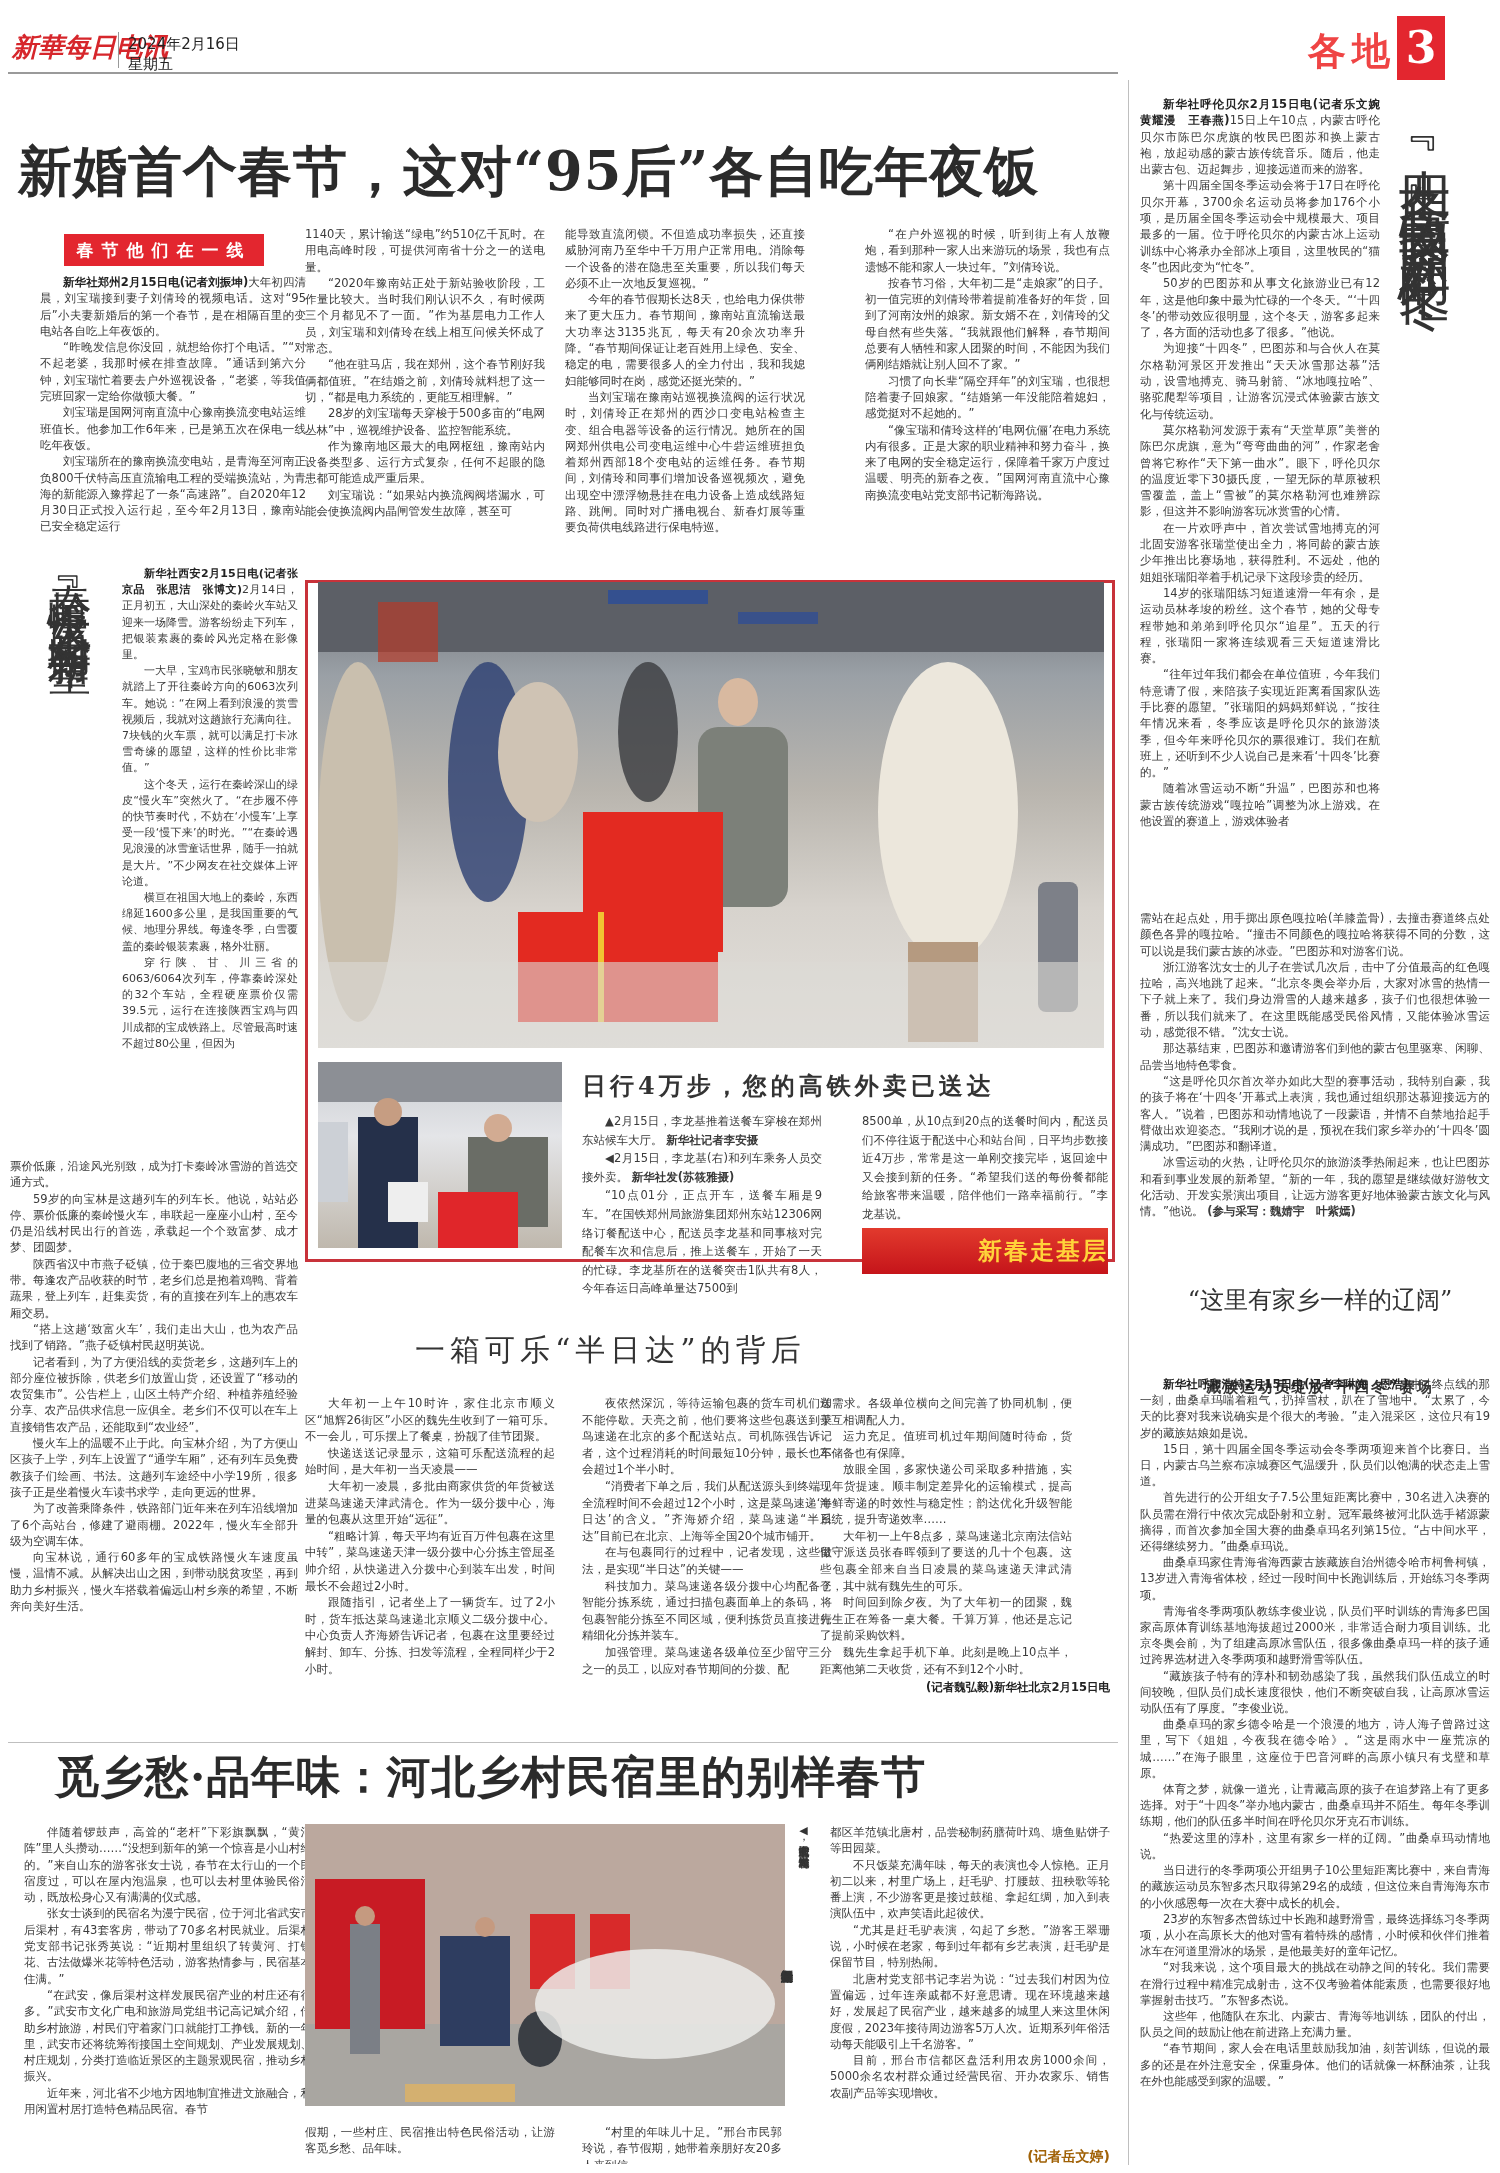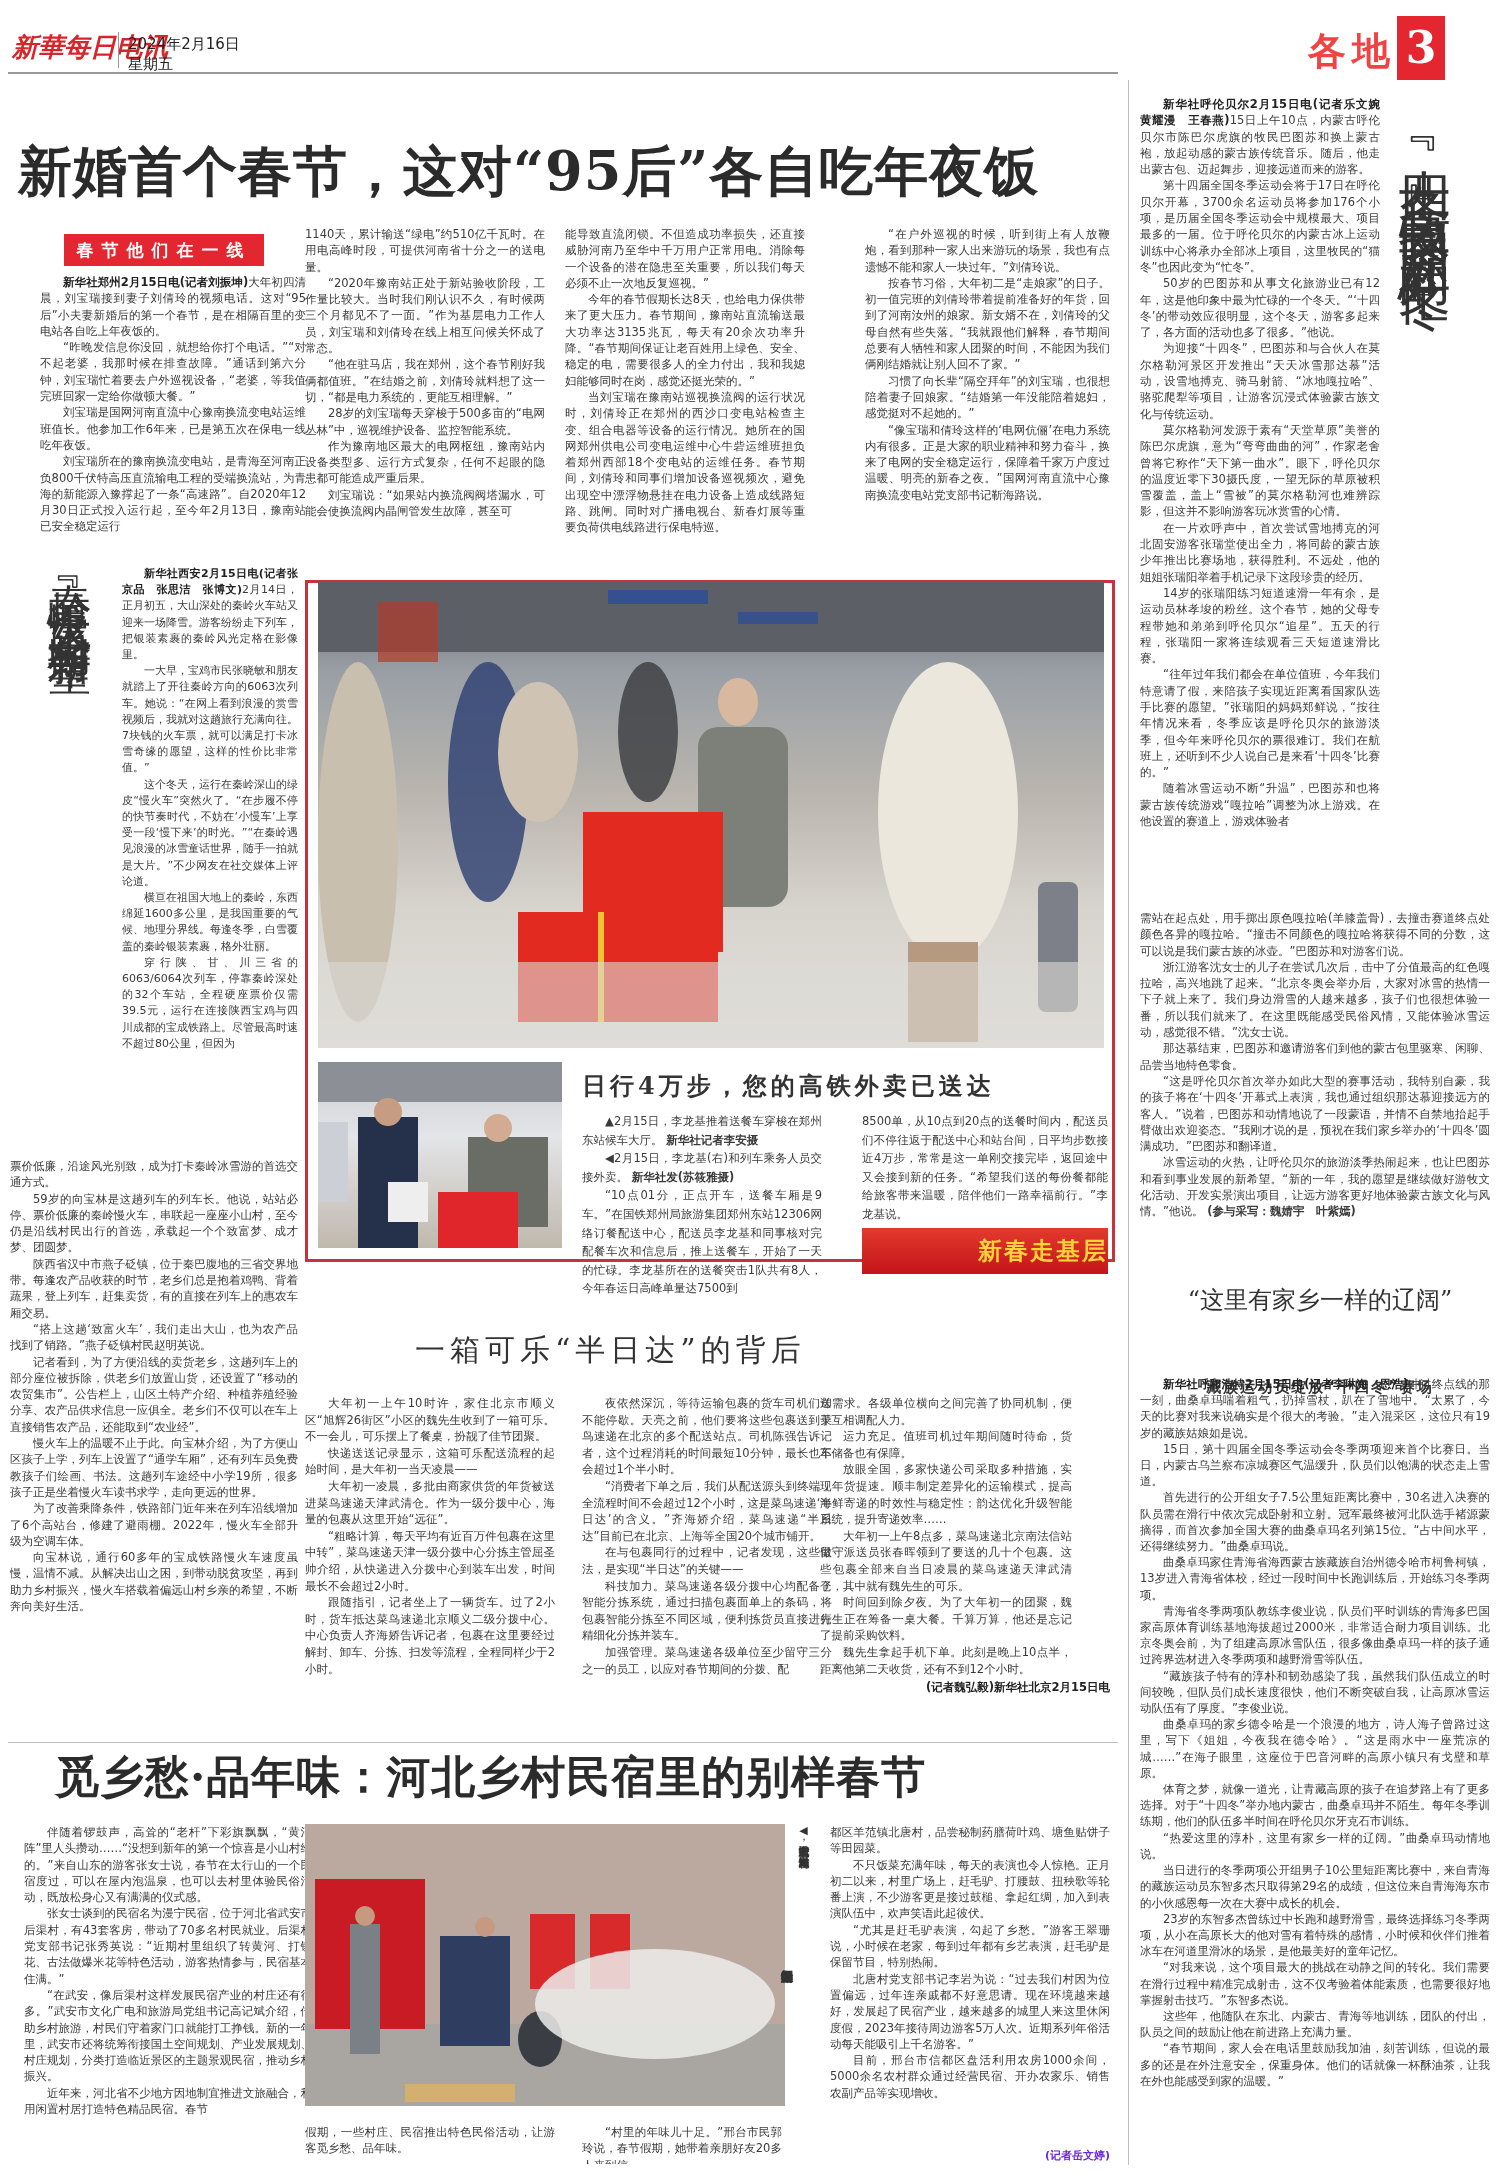--- a/index.html
+++ b/index.html
@@ -208,21 +208,21 @@
 <div class="abs col" style="left:582px; top:2124px; width:200px; height:40px;">
   <p>“村里的年味儿十足。”邢台市民郭玲说，春节假期，她带着亲朋好友20多人来到信</p>
 </div>
 <div class="abs col" style="left:830px; top:1824px; width:280px; height:325px;">
   <p class="noind">都区羊范镇北唐村，品尝秘制药膳荷叶鸡、塘鱼贴饼子等田园菜。</p>
   <p>不只饭菜充满年味，每天的表演也令人惊艳。正月初二以来，村里广场上，赶毛驴、打腰鼓、扭秧歌等轮番上演，不少游客更是接过鼓槌、拿起红绸，加入到表演队伍中，欢声笑语此起彼伏。</p>
   <p>“尤其是赶毛驴表演，勾起了乡愁。”游客王翠珊说，小时候在老家，每到过年都有乡艺表演，赶毛驴是保留节目，特别热闹。</p>
   <p>北唐村党支部书记李岩为说：“过去我们村因为位置偏远，过年连亲戚都不好意思请。现在环境越来越好，发展起了民宿产业，越来越多的城里人来这里休闲度假，2023年接待周边游客5万人次。近期系列年俗活动每天能吸引上千名游客。”</p>
   <p>目前，邢台市信都区盘活利用农房1000余间，5000余名农村群众通过经营民宿、开办农家乐、销售农副产品等实现增收。</p>
 </div>
-<div class="abs" style="left:990px; top:2148px; width:120px; text-align:right; font-size:11px; font-weight:bold; color:#6d28d9;">(记者岳文婷)</div>
+<div class="abs" style="left:990px; top:2148px; width:120px; text-align:right; font-size:14px; font-weight:bold; color:#a16207;">(记者岳文婷)</div>
 
 <div class="abs thin-rule" style="left:1128px; top:80px; width:1px; height:2085px;"></div>
 <div class="abs col" style="left:1140px; top:96px; width:240px; height:812px;">
   <p><span class="lead">新华社呼伦贝尔2月15日电(记者乐文婉　黄耀漫　王春燕)</span><span>15日上午10点，内蒙古呼伦贝尔市陈巴尔虎旗的牧民巴图苏和换上蒙古袍，放起动感的蒙古族传统音乐。随后，他走出蒙古包、迈起舞步，迎接远道而来的游客。</span></p>
   <p>第十四届全国冬季运动会将于17日在呼伦贝尔开幕，3700余名运动员将参加176个小项，是历届全国冬季运动会中规模最大、项目最多的一届。位于呼伦贝尔的内蒙古冰上运动训练中心将承办全部冰上项目，这里牧民的“猫冬”也因此变为“忙冬”。</p>
   <p>50岁的巴图苏和从事文化旅游业已有12年，这是他印象中最为忙碌的一个冬天。“‘十四冬’的带动效应很明显，这个冬天，游客多起来了，各方面的活动也多了很多。”他说。</p>
   <p>为迎接“十四冬”，巴图苏和与合伙人在莫尔格勒河景区开发推出“天天冰雪那达慕”活动，设雪地搏克、骑马射箭、“冰地嘎拉哈”、骆驼爬犁等项目，让游客沉浸式体验蒙古族文化与传统运动。</p>
   <p>莫尔格勒河发源于素有“天堂草原”美誉的陈巴尔虎旗，意为“弯弯曲曲的河”，作家老舍曾将它称作“天下第一曲水”。眼下，呼伦贝尔的温度近零下30摄氏度，一望无际的草原被积雪覆盖，盖上“雪被”的莫尔格勒河也难辨踪影，但这并不影响游客玩冰赏雪的心情。</p>
   <p>在一片欢呼声中，首次尝试雪地搏克的河北固安游客张瑞堂使出全力，将同龄的蒙古族少年推出比赛场地，获得胜利。不远处，他的姐姐张瑞阳举着手机记录下这段珍贵的经历。</p>
   <p>14岁的张瑞阳练习短道速滑一年有余，是运动员林孝埈的粉丝。这个春节，她的父母专程带她和弟弟到呼伦贝尔“追星”。五天的行程，张瑞阳一家将连续观看三天短道速滑比赛。</p>

